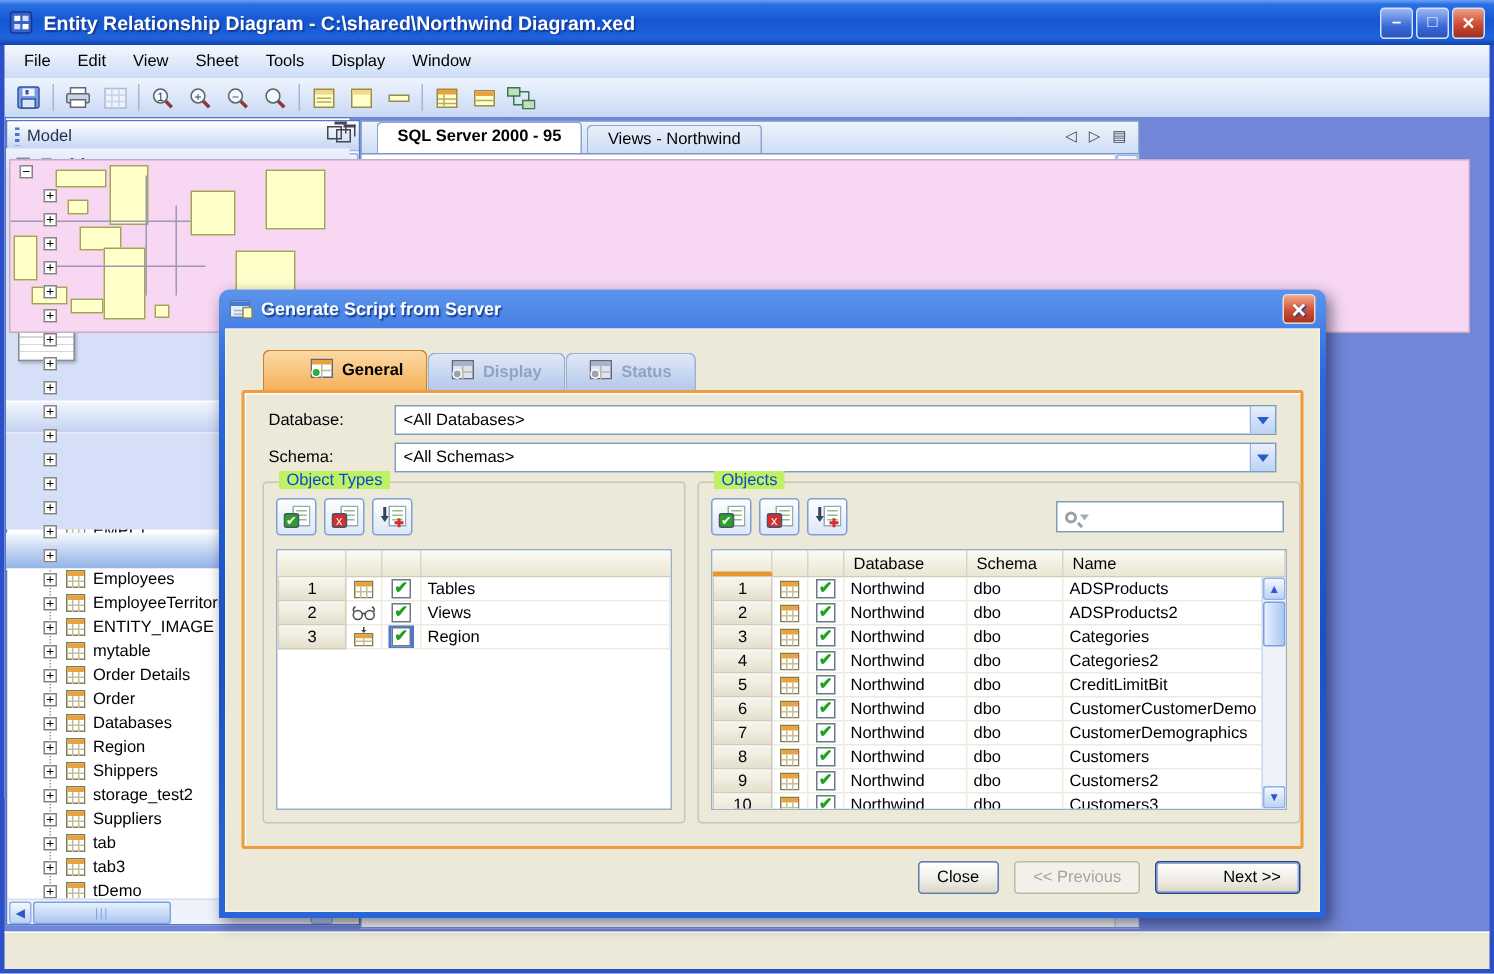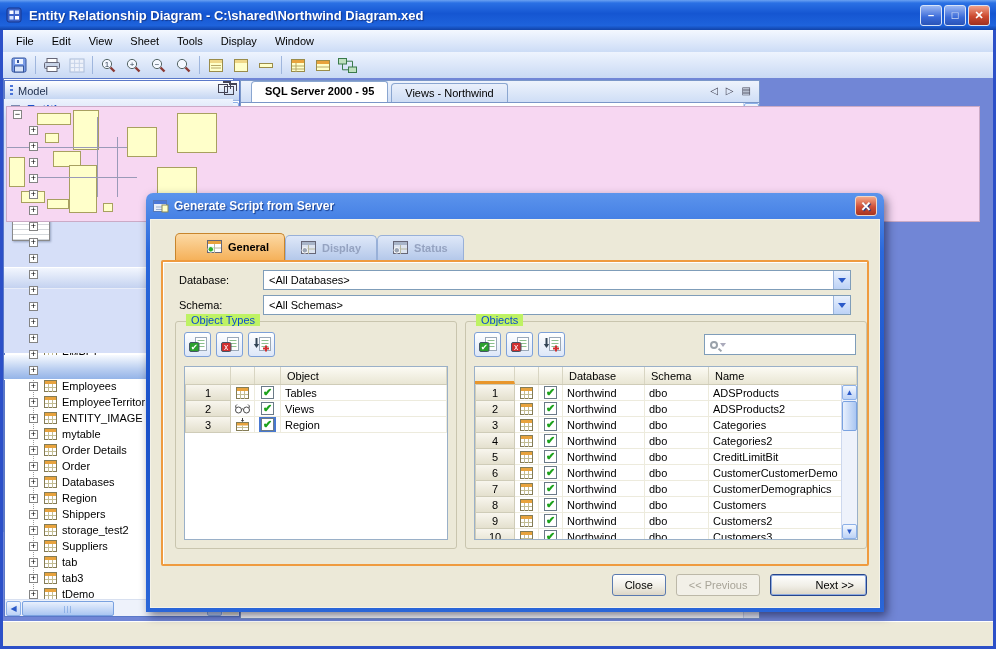--- a/index.html
+++ b/index.html
@@ -820,21 +820,20 @@
                   <path d="M0.8 7l2.7 4 2.7-4z" fill="#345"></path>
                   <path d="M10 11.5h6M13 8.5v6" stroke="#d03030" stroke-width="2"></path>
                 </svg>
               </span>
             </div>
           <div class="grid" id="ot-grid">
               <div class="ghead">
                 <span class="gh" style="width: 46px; flex: 0 0 46px;"></span>
                 <span class="gh" style="width: 24px; flex: 0 0 24px;"></span>
                 <span class="gh" style="width: 26px; flex: 0 0 26px;"></span>
-                <span class="gh" style="flex: 1 1 0%;">Object</span>
               </div>
               <div class="grow">
                 <span class="gc num" style="width: 46px; flex: 0 0 46px;">1</span>
                 <span class="gc ic" style="width: 24px; flex: 0 0 24px;">
                   <svg width="13" height="12">
                     <rect x="0.5" y="0.5" width="12" height="11" fill="#fff" stroke="#847c55"></rect>
                     <rect x="1" y="1" width="11" height="3" fill="#e8a33d"></rect>
                     <path d="M1 7.5h11M4.5 4v8M8.5 4v8" stroke="#c3bd93" fill="none"></path>
                   </svg>
                 </span>

